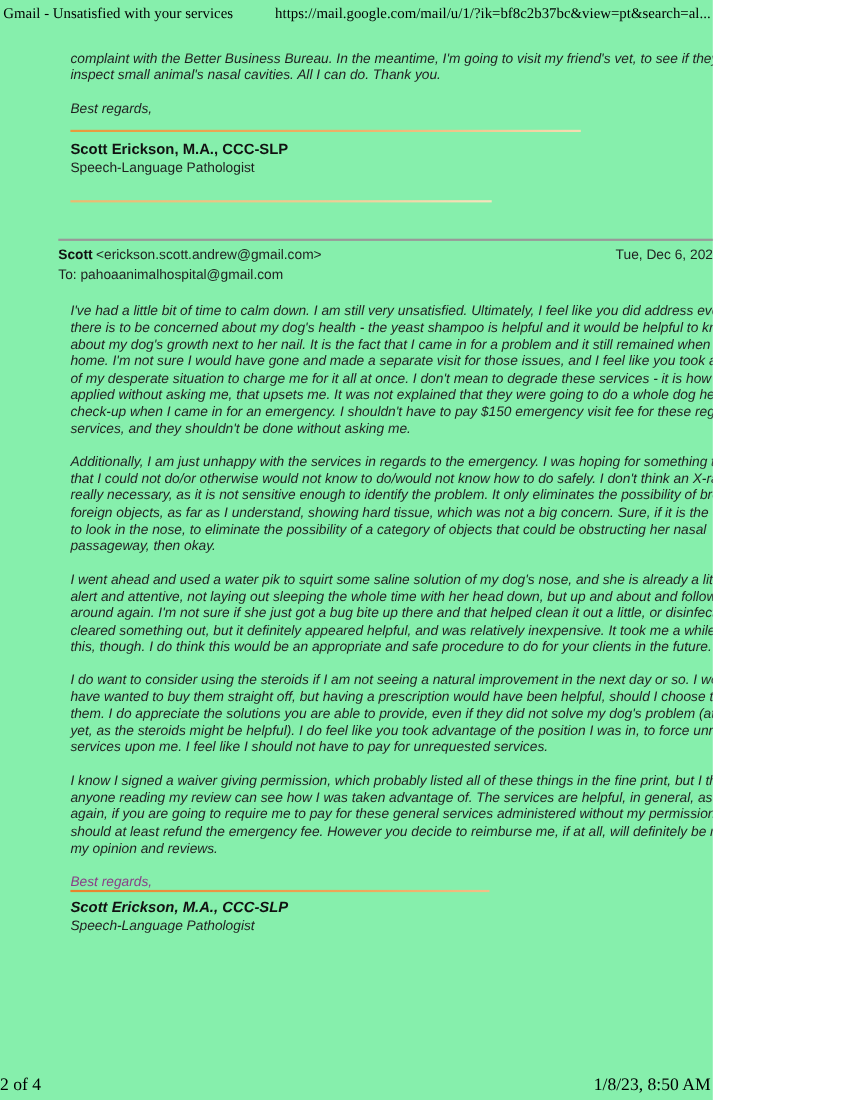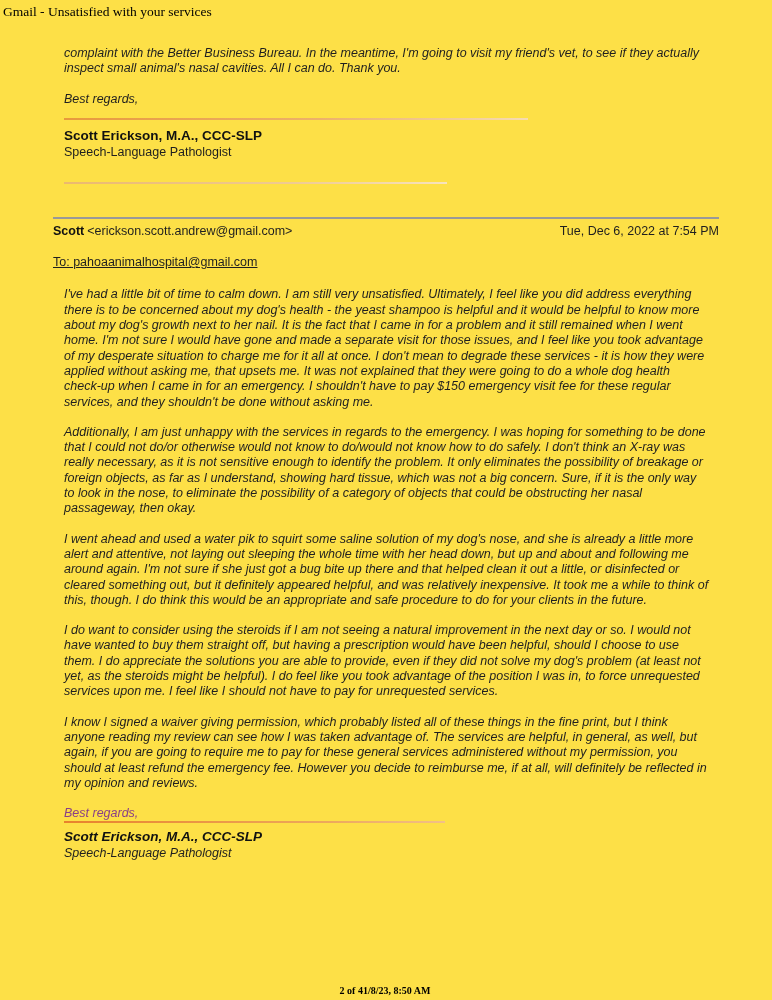--- a/index.html
+++ b/index.html
@@ -1,29 +1,29 @@
 <!DOCTYPE html>
 <html><head>
 <meta charset="utf-8">
 <style>
   html,body{margin:0;padding:0;background:#fff;}
   .page{
-    position:relative;width:772px;height:1000px;background:#fde047;
+    position:relative;width:648px;height:1000px;background:#86efac;
     color:#1f1f1f;font-family:"Liberation Sans",sans-serif;overflow:hidden;
   }
   
   .print-header{
     position:absolute;top:4px;left:3px;right:2px;
     display:flex;justify-content:space-between;
     font-family:"Liberation Serif",serif;font-size:13.5px;color:#000;
   }
   .print-footer{
     position:absolute;bottom:4px;left:0px;right:2px;
-    display:flex;justify-content:center;
-    font-family:"Liberation Serif",serif;font-size:10px;color:#000;font-weight:bold;
+    display:flex;justify-content:space-between;
+    font-family:"Liberation Serif",serif;font-size:16px;color:#000;
   }
   
   .content{position:absolute;left:53px;top:46px;width:666px;font-size:12.5px;line-height:15.3px;}
   .indent{margin-left:11px;width:646px;font-style:italic;}
   p{margin:0;}
   .mt15{margin-top:15px;}
   .prev-body{width:646px;}
   .sig-divider-1{height:2px;width:464px;margin:11px 0 0 11px;
     background:linear-gradient(to right,#e8993c,#edb169 55%,#f6dcb2);}
   .sig-divider-2{height:2px;width:383px;margin:9px 0 0 11px;
@@ -32,37 +32,38 @@
   .sig-title{margin:0 0 0 11px;font-size:12.5px;line-height:16px;}
   .sig-contact{margin:22px 0 0 11px;font-size:12.5px;line-height:16px;}
   .lbl{font-weight:bold;color:#111;}
   .val{margin-left:4px;}
   a.email-link{color:#3b78d8;text-decoration:none;margin-left:4px;cursor:pointer;}
   .gray-separator{height:2px;width:666px;background:#999999;margin-top:33px;}
   .msg-header{margin-top:5px;display:flex;justify-content:space-between;align-items:center;}
   .from-name{font-weight:bold;color:#111;}
   .from-email{margin-left:3px;}
   .msg-date{white-space:nowrap;}
-  .msg-to{margin-top:16px;text-decoration:underline;}
+  .msg-to{margin-top:4px;}
   .body-block{margin-top:17px;}
   .closing-underlined{
     width:381px;margin-top:15px;padding-bottom:2px;
     background:linear-gradient(to right,#e8822c,#eda95c 70%,#f2c088) bottom left/100% 2px no-repeat;
   }
   .closing-text{color:#8a3f87;}
   .sig2-name{margin-top:6px;font-size:13.5px;font-weight:bold;line-height:16px;color:#111;}
   .sig2-title{font-size:12.5px;line-height:16px;}
 </style>
 </head>
 <body>
 
 <div class="page">
 
   <div class="print-header">
     <span>Gmail - Unsatisfied with your services</span>
+    <span>https://mail.google.com/mail/u/1/?ik=bf8c2b37bc&amp;view=pt&amp;search=al...</span>
   </div>
 
   <div class="content">
 
     <div class="indent">
       <p class="prev-body">complaint with the Better Business Bureau. In the meantime, I'm going to visit my friend's vet, to see if they actually inspect small animal's nasal cavities. All I can do. Thank you.</p>
       <p class="mt15">Best regards,</p>
     </div>
 
     <div class="sig-divider-1"></div>

